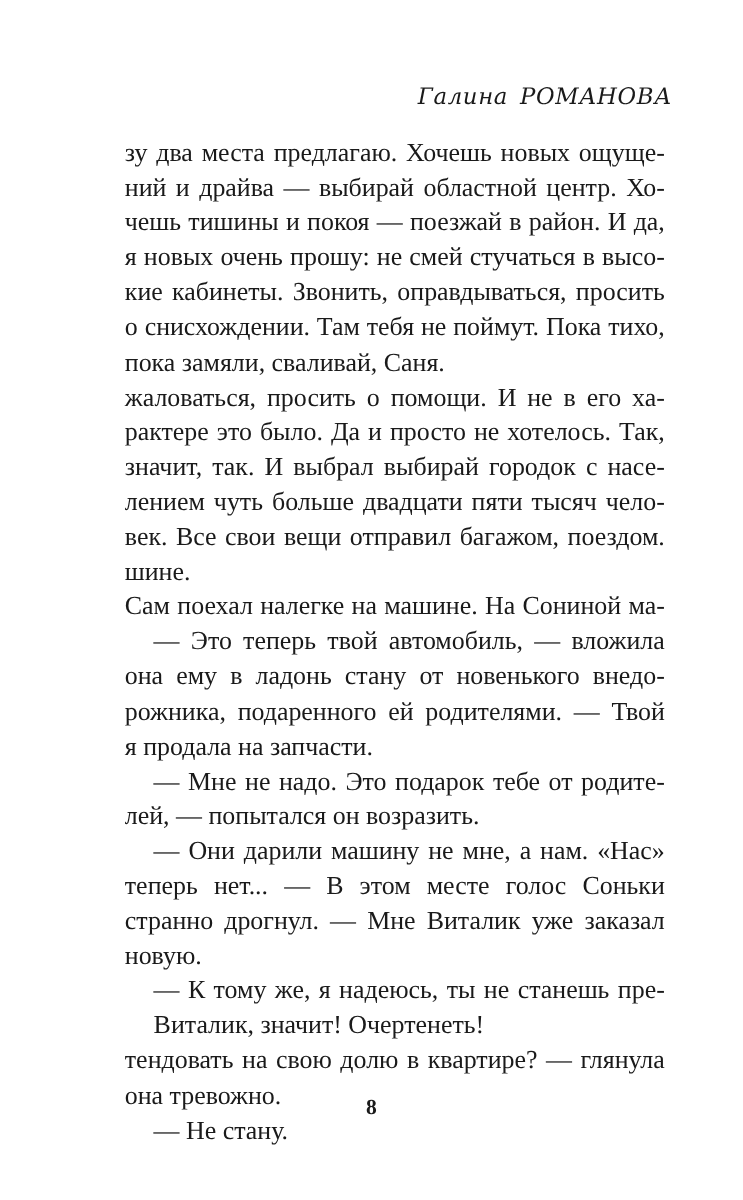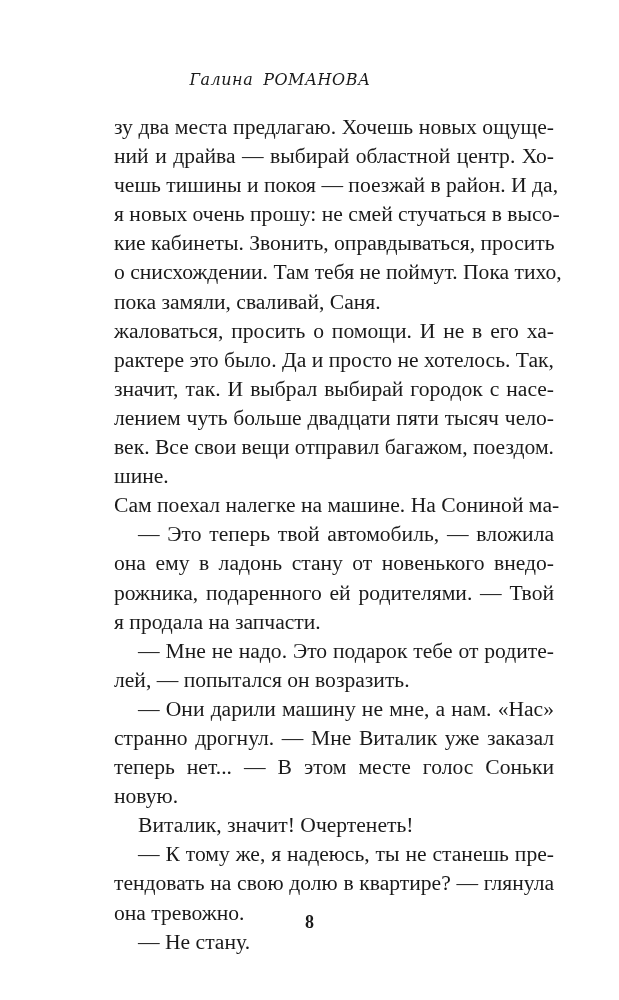--- a/index.html
+++ b/index.html
@@ -12,24 +12,24 @@
       height: 1000px;
       position: relative;
       overflow: hidden;
       color: #1a1a1a;
     }
     .running-head {
       position: absolute;
       top: 70px;
       left: 0;
       width: 560px;
-      text-align: center;
+      text-align: right;
       font-family: "DejaVu Serif", serif;
       font-style: italic;
-      font-size: 16px;
+      font-size: 19px;
       letter-spacing: 0.5px;
       color: #1a1a1a;
     }
     .running-head .surname {
       margin-left: 10px;
       letter-spacing: 0.5px;
     }
     .text-block {
       position: absolute;
       top: 113px;
@@ -39,21 +39,20 @@
       font-size: 21.6px;
       line-height: 29.1px;
       color: #1a1a1a;
     }
     .line {
       display: block;
       white-space: nowrap;
       text-align: justify;
       text-align-last: justify;
       height: 29.1px;
-      margin-left: 10px;
     }
     .line.last {
       text-align-last: left;
     }
     .line.indent {
       padding-left: 24px;
     }
     .folio {
       position: absolute;
       top: 912px;
@@ -88,23 +87,23 @@
     <span class="line">век. Все свои вещи отправил багажом, поездом.</span>
     <span class="line last">шине.</span>
     <span class="line">Сам поехал налегке на машине. На Сониной ма-</span>
     <span class="line indent">— Это теперь твой автомобиль, — вложила</span>
     <span class="line">она ему в ладонь стану от новенького внедо-</span>
     <span class="line">рожника, подаренного ей родителями. — Твой</span>
     <span class="line last">я продала на запчасти.</span>
     <span class="line indent">— Мне не надо. Это подарок тебе от родите-</span>
     <span class="line last">лей, — попытался он возразить.</span>
     <span class="line indent">— Они дарили машину не мне, а нам. «Нас»</span>
+    <span class="line">теперь нет... — В этом месте голос Соньки</span>
     <span class="line">странно дрогнул. — Мне Виталик уже заказал</span>
-    <span class="line">теперь нет... — В этом месте голос Соньки</span>
     <span class="line last">новую.</span>
+    <span class="line indent">— К тому же, я надеюсь, ты не станешь пре-</span>
     <span class="line indent last">Виталик, значит! Очертенеть!</span>
-    <span class="line indent">— К тому же, я надеюсь, ты не станешь пре-</span>
     <span class="line">тендовать на свою долю в квартире? — глянула</span>
     <span class="line last">она тревожно.</span>
     <span class="line indent last">— Не стану.</span>
   </div>
 
 <div class="folio">8</div>
 
 </body></html>

